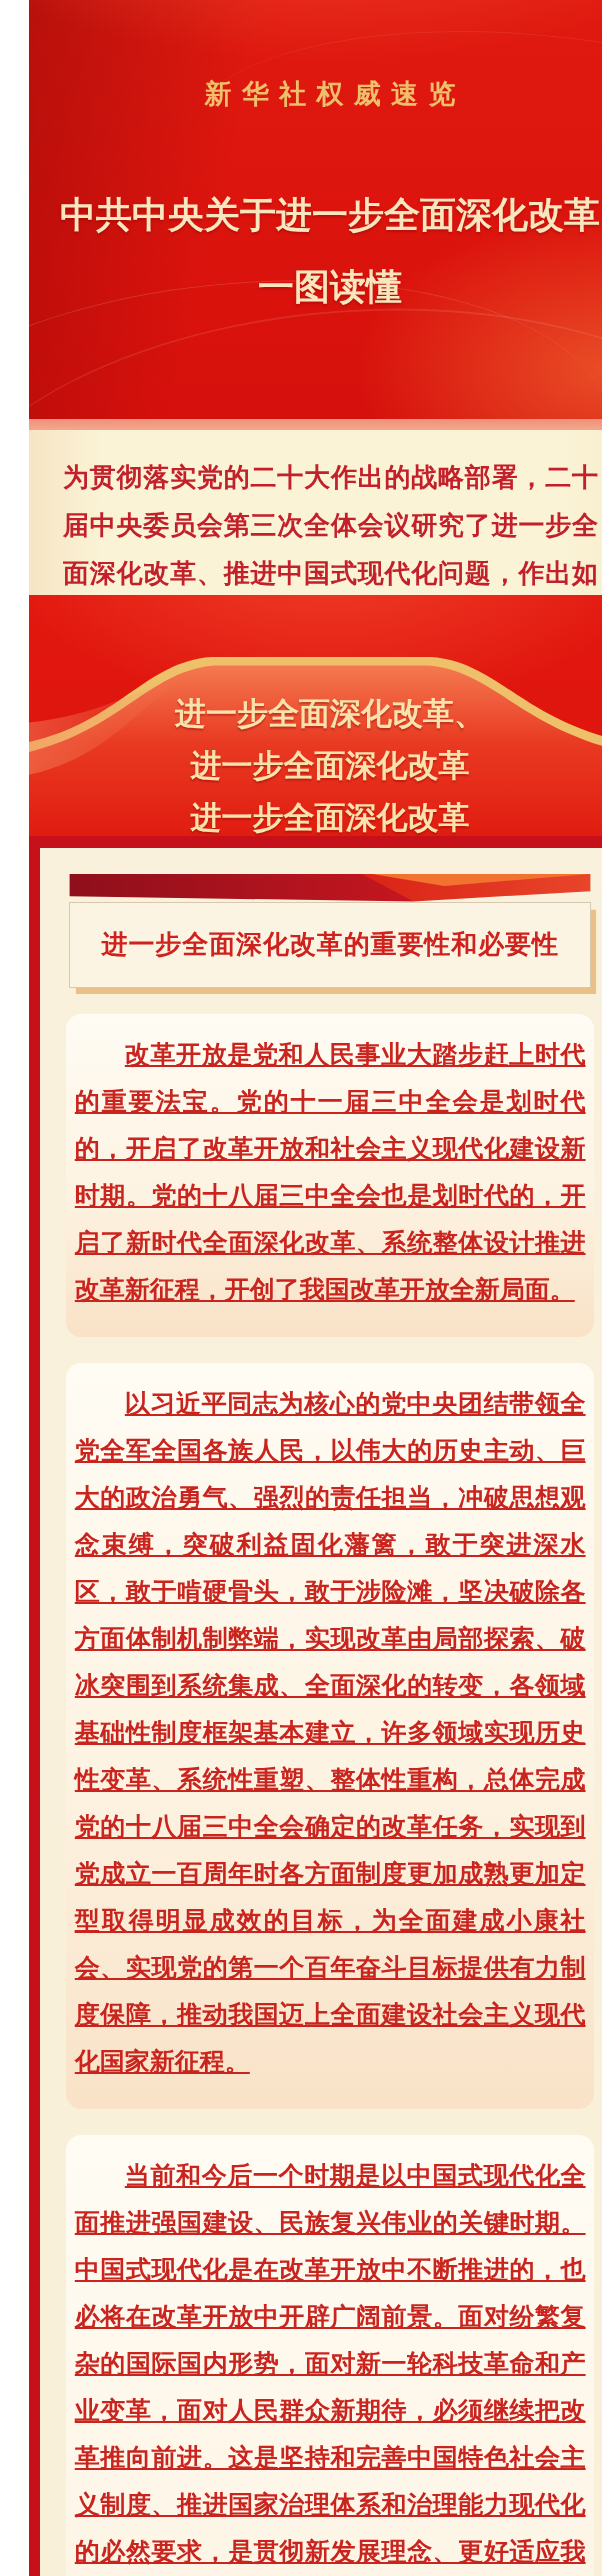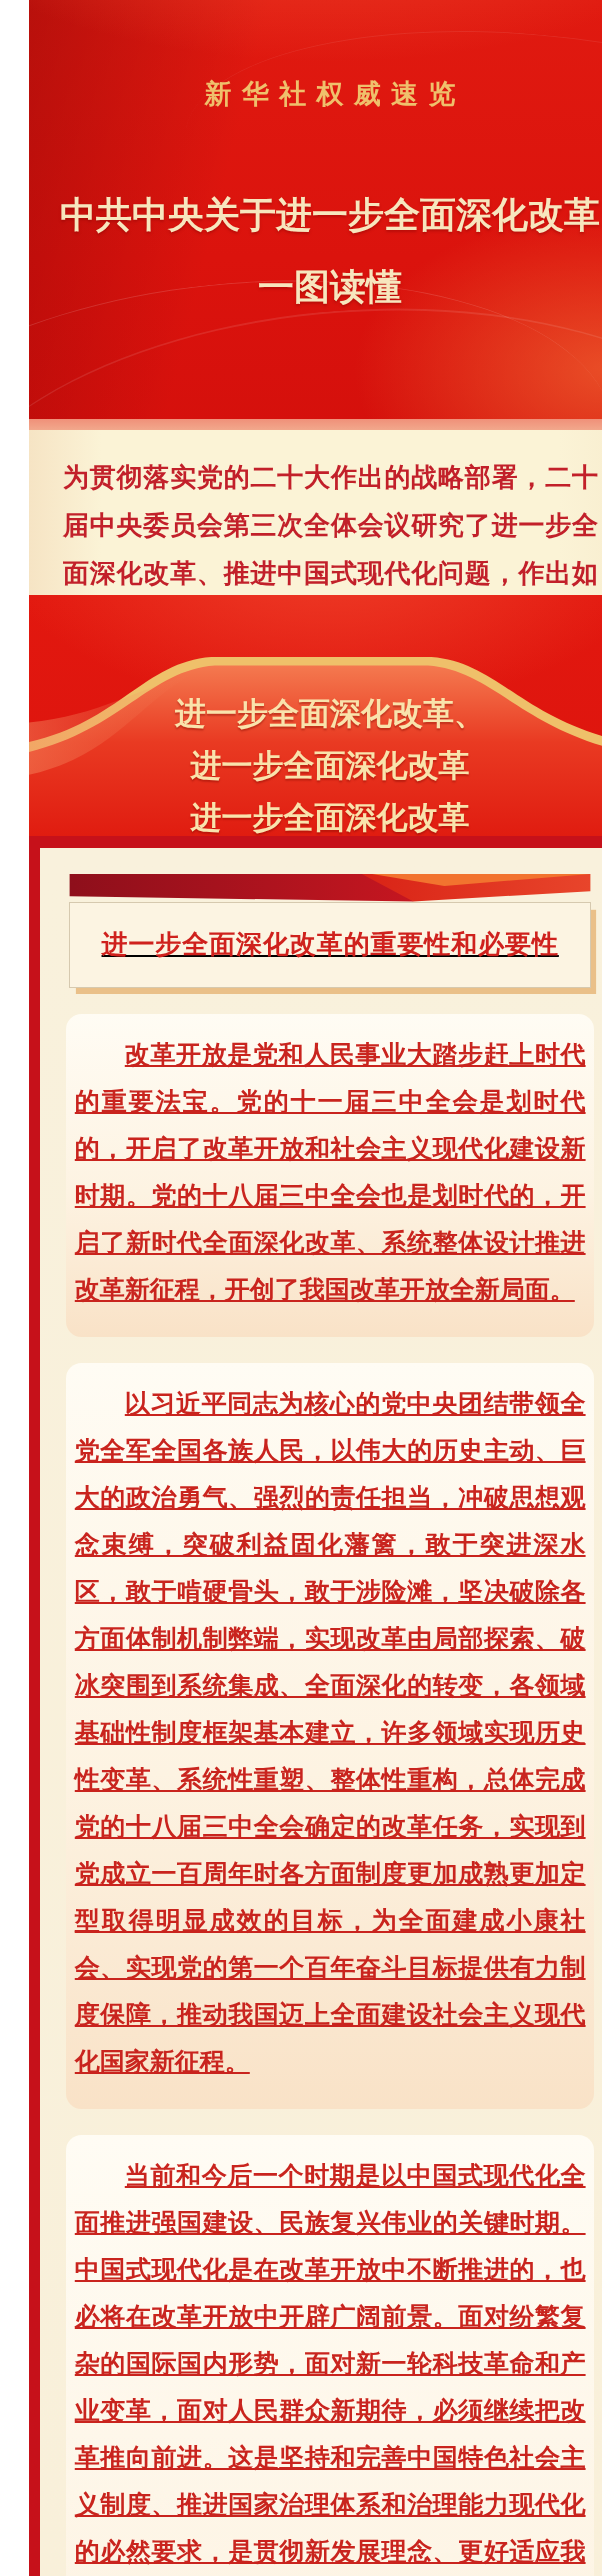--- a/index.html
+++ b/index.html
@@ -88,21 +88,21 @@
     background:linear-gradient(180deg,#F9F1DC 0%,#F9F0DA 100%);
     overflow:hidden;
   }
   .card-head{width:522px;margin:26px 22.4px 0 29px;}
   .head-band{display:block;width:522px;height:27.5px;}
   .head-box{
     box-sizing:border-box;height:86px;
     background:#FCF4E2;
     border:1.7px solid #D6C9AF;
     box-shadow:6px 6.9px 0 -0.9px #EAC089;
-    display:flex;align-items:center;justify-content:center;text-decoration:underline;
+    display:flex;align-items:center;justify-content:center;
   }
   .head-box h2{
     margin:0;font-size:26px;font-weight:bold;color:#CF211D;letter-spacing:0.9px;
   }
   .panel{
     margin:26px 19px 0 26px;
     border-radius:15.5px;
     background:linear-gradient(180deg,#FFFCF4 0%,#FDF3E2 55%,#F9E2C7 100%);
     padding:17px 8.6px 24px 8.6px;
   }

